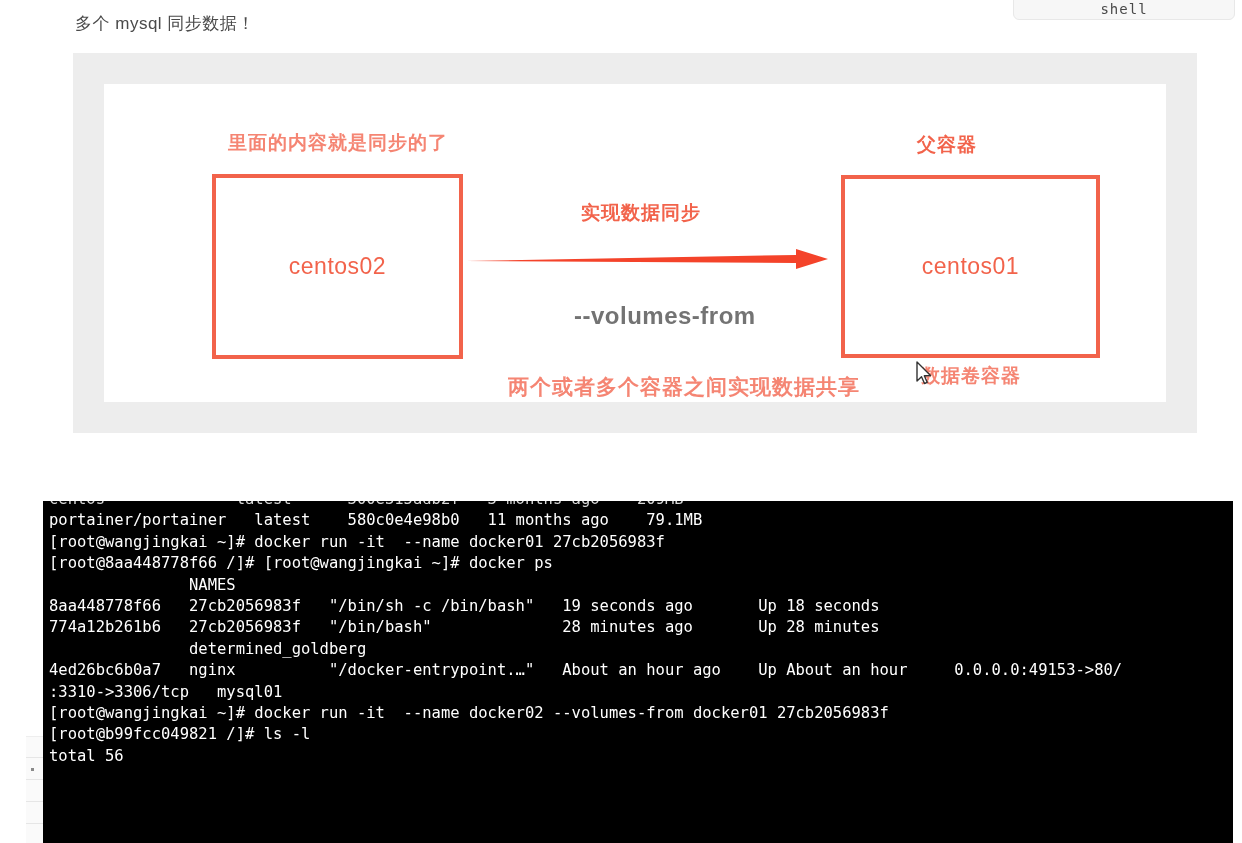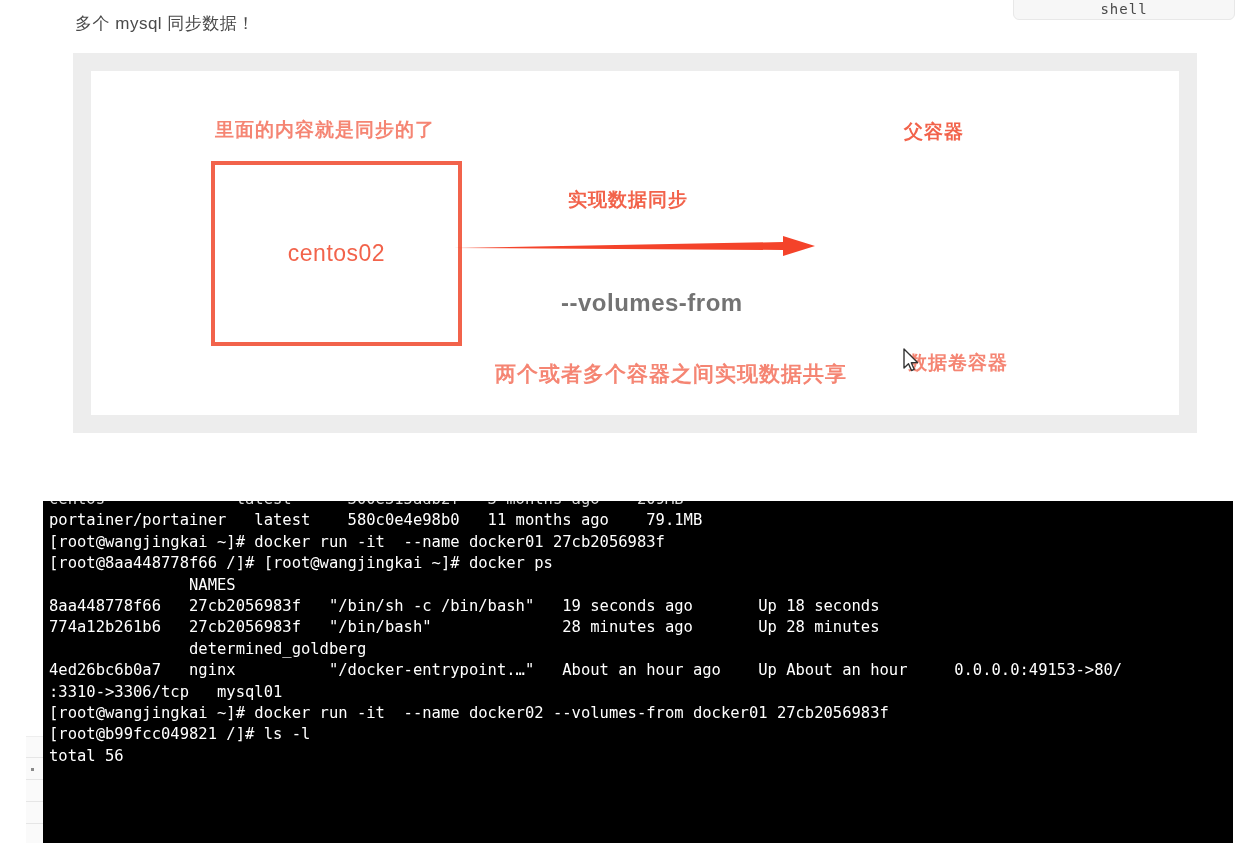--- a/index.html
+++ b/index.html
@@ -52,21 +52,21 @@
 
   
   .figure-frame {
     position: absolute;
     left: 73px;
     top: 53px;
     width: 1124px;
     height: 380px;
     background: #ededed;
     box-sizing: border-box;
-    padding: 18px;
+    padding: 31px;
   }
   .figure-canvas {
     position: relative;
     width: 100%;
     height: 100%;
     background: #ffffff;
     overflow: hidden;
   }
 
   
@@ -188,26 +188,29 @@
   <span class="code-chip-label">shell</span>
 </div>
 
 <div class="doc-heading">多个 mysql 同步数据！</div>
 
 <div class="figure-frame">
   <div class="figure-canvas">
 
     <div class="dg-label light" style="left:124px; top:46px;">里面的内容就是同步的了</div>
 
-    <div class="dg-box" style="left:120px; top:90px; width:251px; height:185px;">
+    <div class="dg-box" style="left:108px; top:90px; width:251px; height:185px;">
       <span class="dg-box-text">centos02</span>
     </div>
 
     <div class="dg-label" style="left:813px; top:48px;">父容器</div>
 
+    <div class="dg-box" style="left:737px; top:91px; width:259px; height:183px;">
+      <span class="dg-box-text">centos01</span>
+    </div>
 
     <div class="dg-label light" style="left:817px; top:279px;">数据卷容器</div>
 
     <div class="dg-label" style="left:477px; top:116px;">实现数据同步</div>
 
     <div class="mono-label" style="left:470px; top:218px;">--volumes-from</div>
 
     <div class="arrow-wrap">
       <svg class="arrow-svg" width="380" height="30" viewBox="0 0 380 30">
         <polygon points="0,17 330,11 330,5 362,15 330,25 330,19" fill="#f4432a"></polygon>

